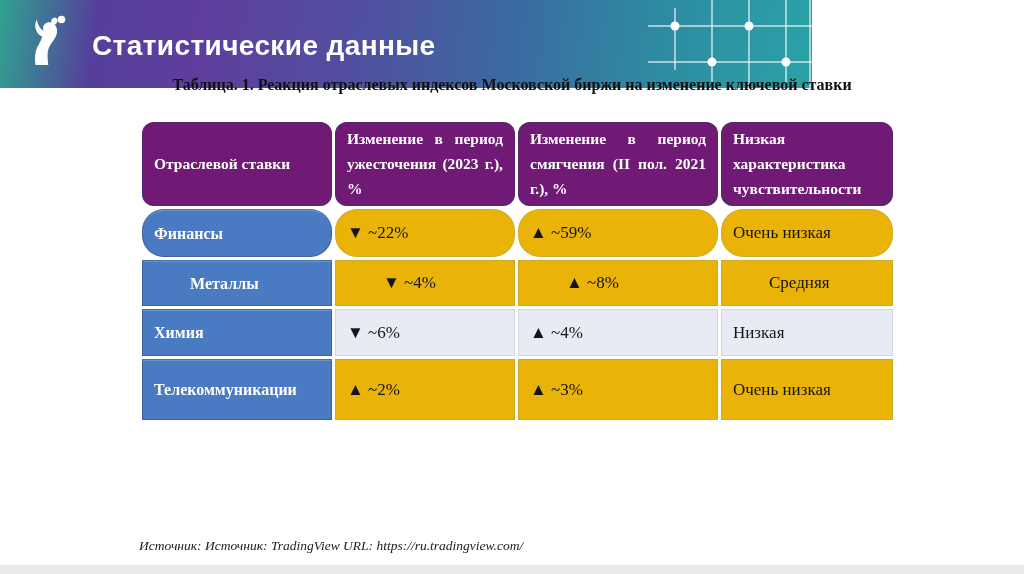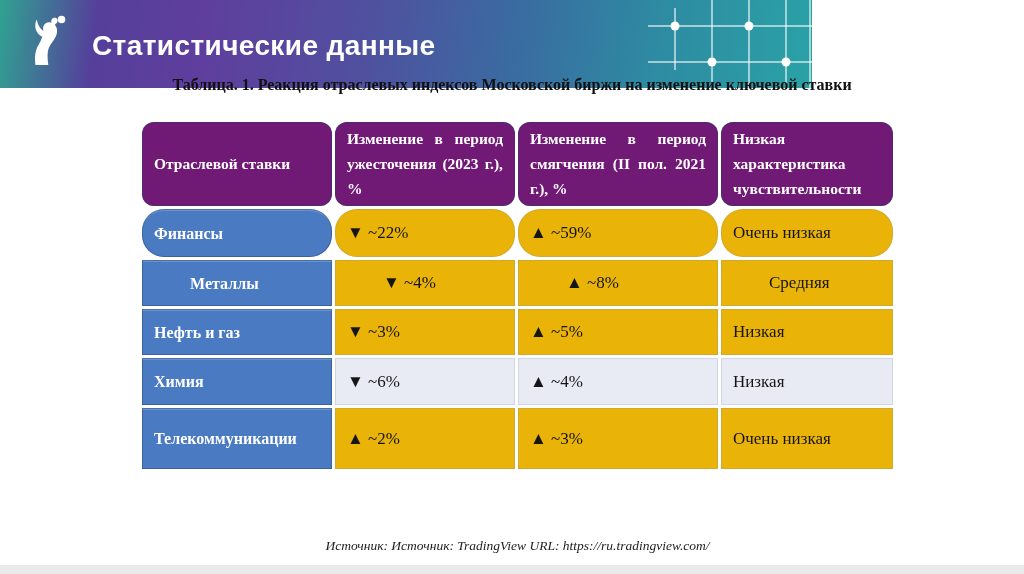--- a/index.html
+++ b/index.html
@@ -98,21 +98,21 @@
   .r4 th, .r4 td { height: 62px; }
   .r5 th, .r5 td { height: 36px; }
   .r6 th, .r6 td { height: 37px; margin-left: 36px; }
   .r7 th, .r7 td { height: 51px; }
 
   
   .source-note {
     position: absolute;
     top: 538px; left: 139px;
     width: 757px;
-    text-align: center;
+    text-align: left;
     font-style: italic;
     font-size: 13.5px;
     color: #1c1c1c;
   }
   .bottom-strip {
     position: absolute;
     bottom: 0; left: 0;
     width: 1024px; height: 9px;
     background: #EAEAEA;
   }
@@ -171,26 +171,20 @@
         <td>▼ ~22%</td>
         <td>▲ ~59%</td>
         <td>Очень низкая</td>
       </tr>
       <tr class="r3 band-dark">
         <th class="sector">Металлы</th>
         <td>▼ ~4%</td>
         <td>▲ ~8%</td>
         <td>Средняя</td>
       </tr>
-      <tr class="r5 band-dark">
-        <th class="sector">Нефть и газ</th>
-        <td>▼ ~3%</td>
-        <td>▲ ~5%</td>
-        <td>Низкая</td>
-      </tr>
       <tr class="r6 band-light">
         <th class="sector">Химия</th>
         <td>▼ ~6%</td>
         <td>▲ ~4%</td>
         <td>Низкая</td>
       </tr>
       <tr class="r7 band-dark">
         <th class="sector">Телекоммуникации</th>
         <td>▲ ~2%</td>
         <td>▲ ~3%</td>

